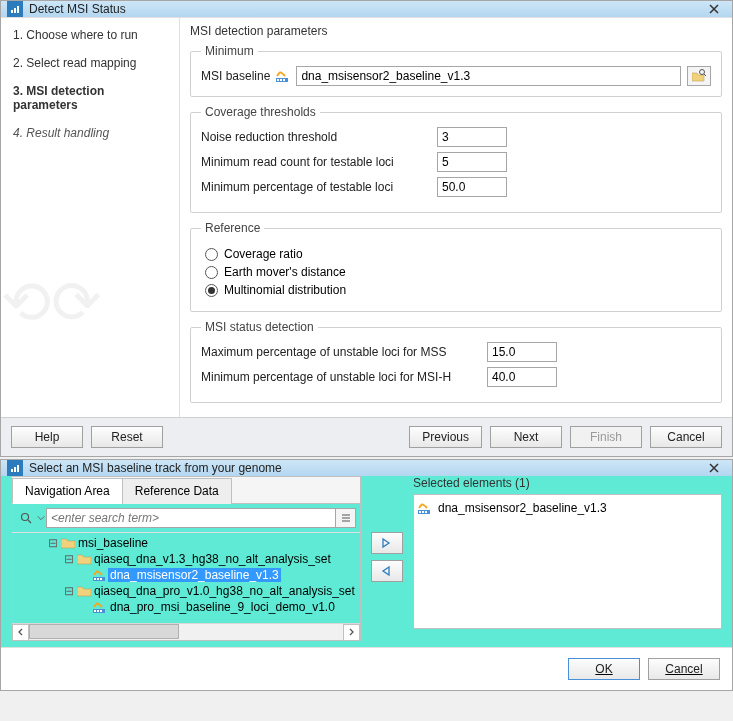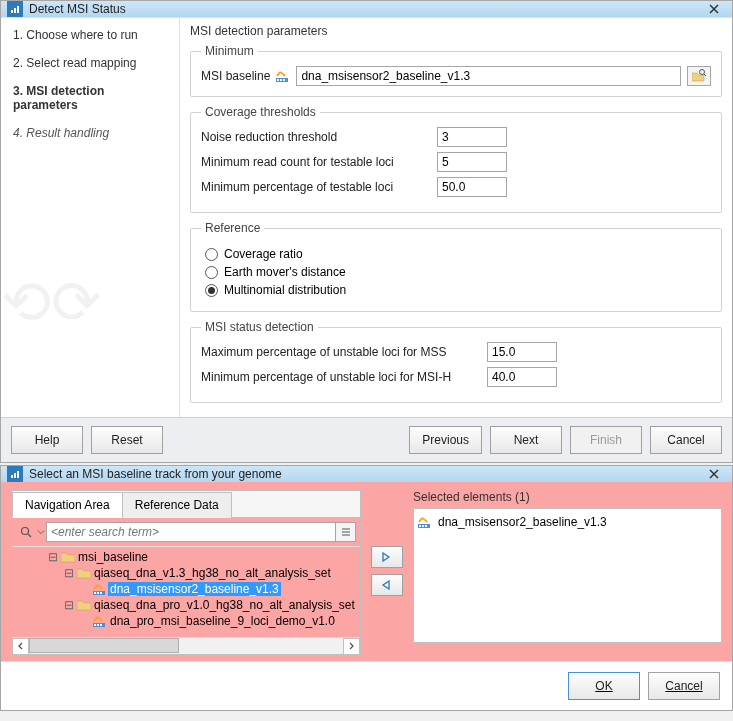--- a/index.html
+++ b/index.html
@@ -35,27 +35,27 @@
 .baseline-row .msi-icon { display:inline-flex; }
 .baseline-input { flex:1; border:1px solid #a6a6a6; padding:2px 4px; height:20px; background:#fff; }
 .browse-btn { width:24px; height:20px; border:1px solid #a6a6a6; background:#f4f4f4; display:flex; align-items:center; justify-content:center; cursor:pointer; }
 
 .radio-row { display:flex; align-items:center; margin:4px 0 4px 4px; gap:6px; cursor:pointer; }
 .radio { width:13px; height:13px; border:1px solid #555; border-radius:50%; display:flex; align-items:center; justify-content:center; background:#fff; }
 .radio.checked::after { content:""; width:7px; height:7px; background:#333; border-radius:50%; }
 
 .btnbar { background:#eceef1; border-top:1px solid #d0d0d0; padding:8px 10px; display:flex; gap:8px; }
 .btnbar .spacer { flex:1; }
-button.std { min-width:72px; height:28px; border:1px solid #a0a0a0; background:linear-gradient(#fdfdfd,#e8e8e8); color:#222; cursor:pointer; padding:0 12px; }
+button.std { min-width:72px; height:22px; border:1px solid #a0a0a0; background:linear-gradient(#fdfdfd,#e8e8e8); color:#222; cursor:pointer; padding:0 12px; }
 button.std:disabled { color:#9a9a9a; background:#f1f1f1; cursor:default; }
 button.std.default { border:1px solid #4a90d9; }
 
 
 .window2 { margin-top:2px; }
-.dlg-body { padding:8px 10px 6px 10px; background:#fca5a5; }
+.dlg-body { padding:0 10px 6px 10px; background:#5eead4; }
 .two-col { display:flex; gap:10px; align-items:flex-start; }
 .nav-panel { width:350px; border:1px solid #c0c0c0; }
 .tabbar { display:flex; border-bottom:1px solid #c0c0c0; background:#f5f5f5; }
 .tab { padding:5px 12px; border:1px solid #c0c0c0; border-bottom:none; margin-right:-1px; background:#eee; cursor:pointer; position:relative; top:1px; }
 .tab.active { background:#fff; border-bottom:1px solid #fff; }
 .search-row { display:flex; align-items:center; padding:4px; border-bottom:1px solid #e0e0e0; gap:0; }
 .search-row .mag { width:20px; display:flex; justify-content:center; color:#555; }
 .search-row input { flex:1; border:1px solid #a6a6a6; padding:2px 4px; height:20px; color:#777; font-style:italic; }
 .search-row .drop { width:20px; height:20px; border:1px solid #a6a6a6; border-left:none; display:flex; align-items:center; justify-content:center; background:#f4f4f4; cursor:pointer; }
 

